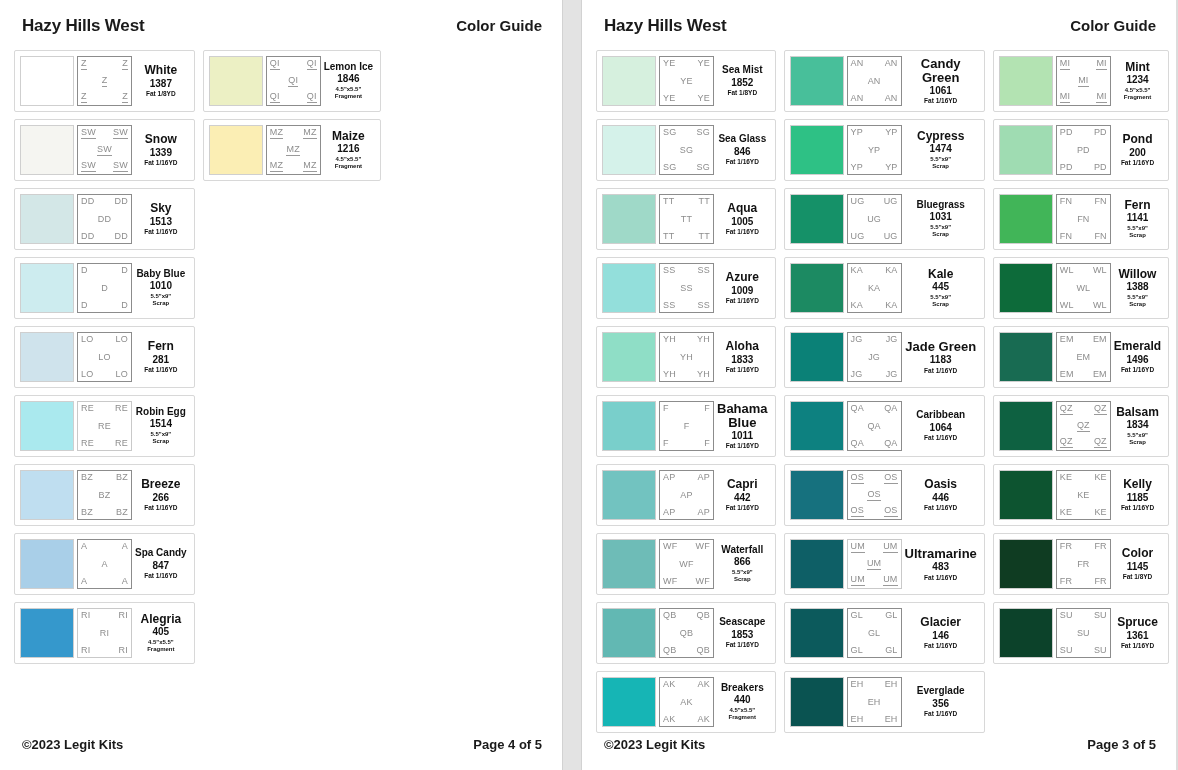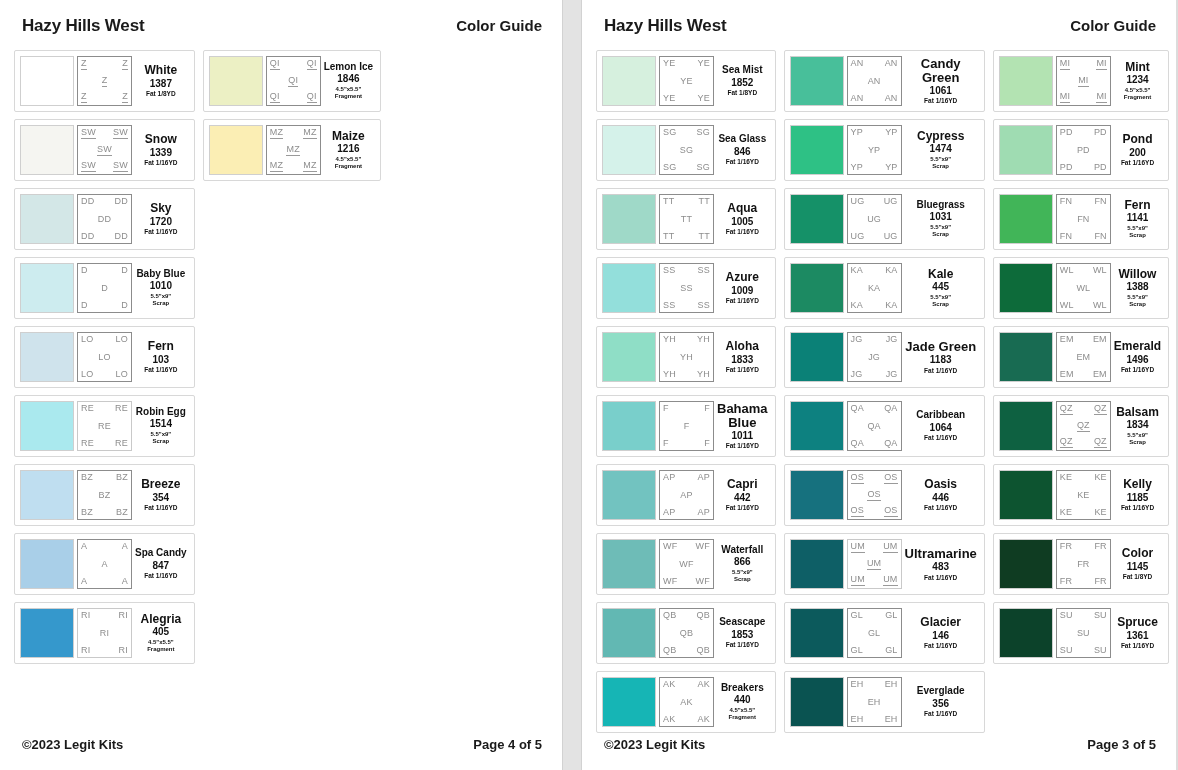--- a/index.html
+++ b/index.html
@@ -180,21 +180,21 @@
               <div class="code-row mid">
                 <span class="code">DD</span>
               </div>
               <div class="code-row">
                 <span class="code">DD</span>
                 <span class="code">DD</span>
               </div>
             </div>
             <div class="info">
               <div class="nm">Sky</div>
-              <div class="num">1720</div>
+              <div class="num">1513</div>
               <div class="cut">Fat 1/16YD</div>
             </div>
           </div>
           <div class="card">
             <div class="chip" style="background: rgb(205, 236, 239);"></div>
             <div class="codebox">
               <div class="code-row">
                 <span class="code">D</span>
                 <span class="code">D</span>
               </div>
@@ -223,21 +223,21 @@
               <div class="code-row mid">
                 <span class="code">LO</span>
               </div>
               <div class="code-row">
                 <span class="code">LO</span>
                 <span class="code">LO</span>
               </div>
             </div>
             <div class="info">
               <div class="nm">Fern</div>
-              <div class="num">103</div>
+              <div class="num">281</div>
               <div class="cut">Fat 1/16YD</div>
             </div>
           </div>
           <div class="card">
             <div class="chip" style="background: rgb(170, 233, 238);"></div>
             <div class="codebox light">
               <div class="code-row">
                 <span class="code">RE</span>
                 <span class="code">RE</span>
               </div>
@@ -266,21 +266,21 @@
               <div class="code-row mid">
                 <span class="code">BZ</span>
               </div>
               <div class="code-row">
                 <span class="code">BZ</span>
                 <span class="code">BZ</span>
               </div>
             </div>
             <div class="info">
               <div class="nm">Breeze</div>
-              <div class="num">354</div>
+              <div class="num">266</div>
               <div class="cut">Fat 1/16YD</div>
             </div>
           </div>
           <div class="card">
             <div class="chip" style="background: rgb(169, 207, 232);"></div>
             <div class="codebox">
               <div class="code-row">
                 <span class="code">A</span>
                 <span class="code">A</span>
               </div>

